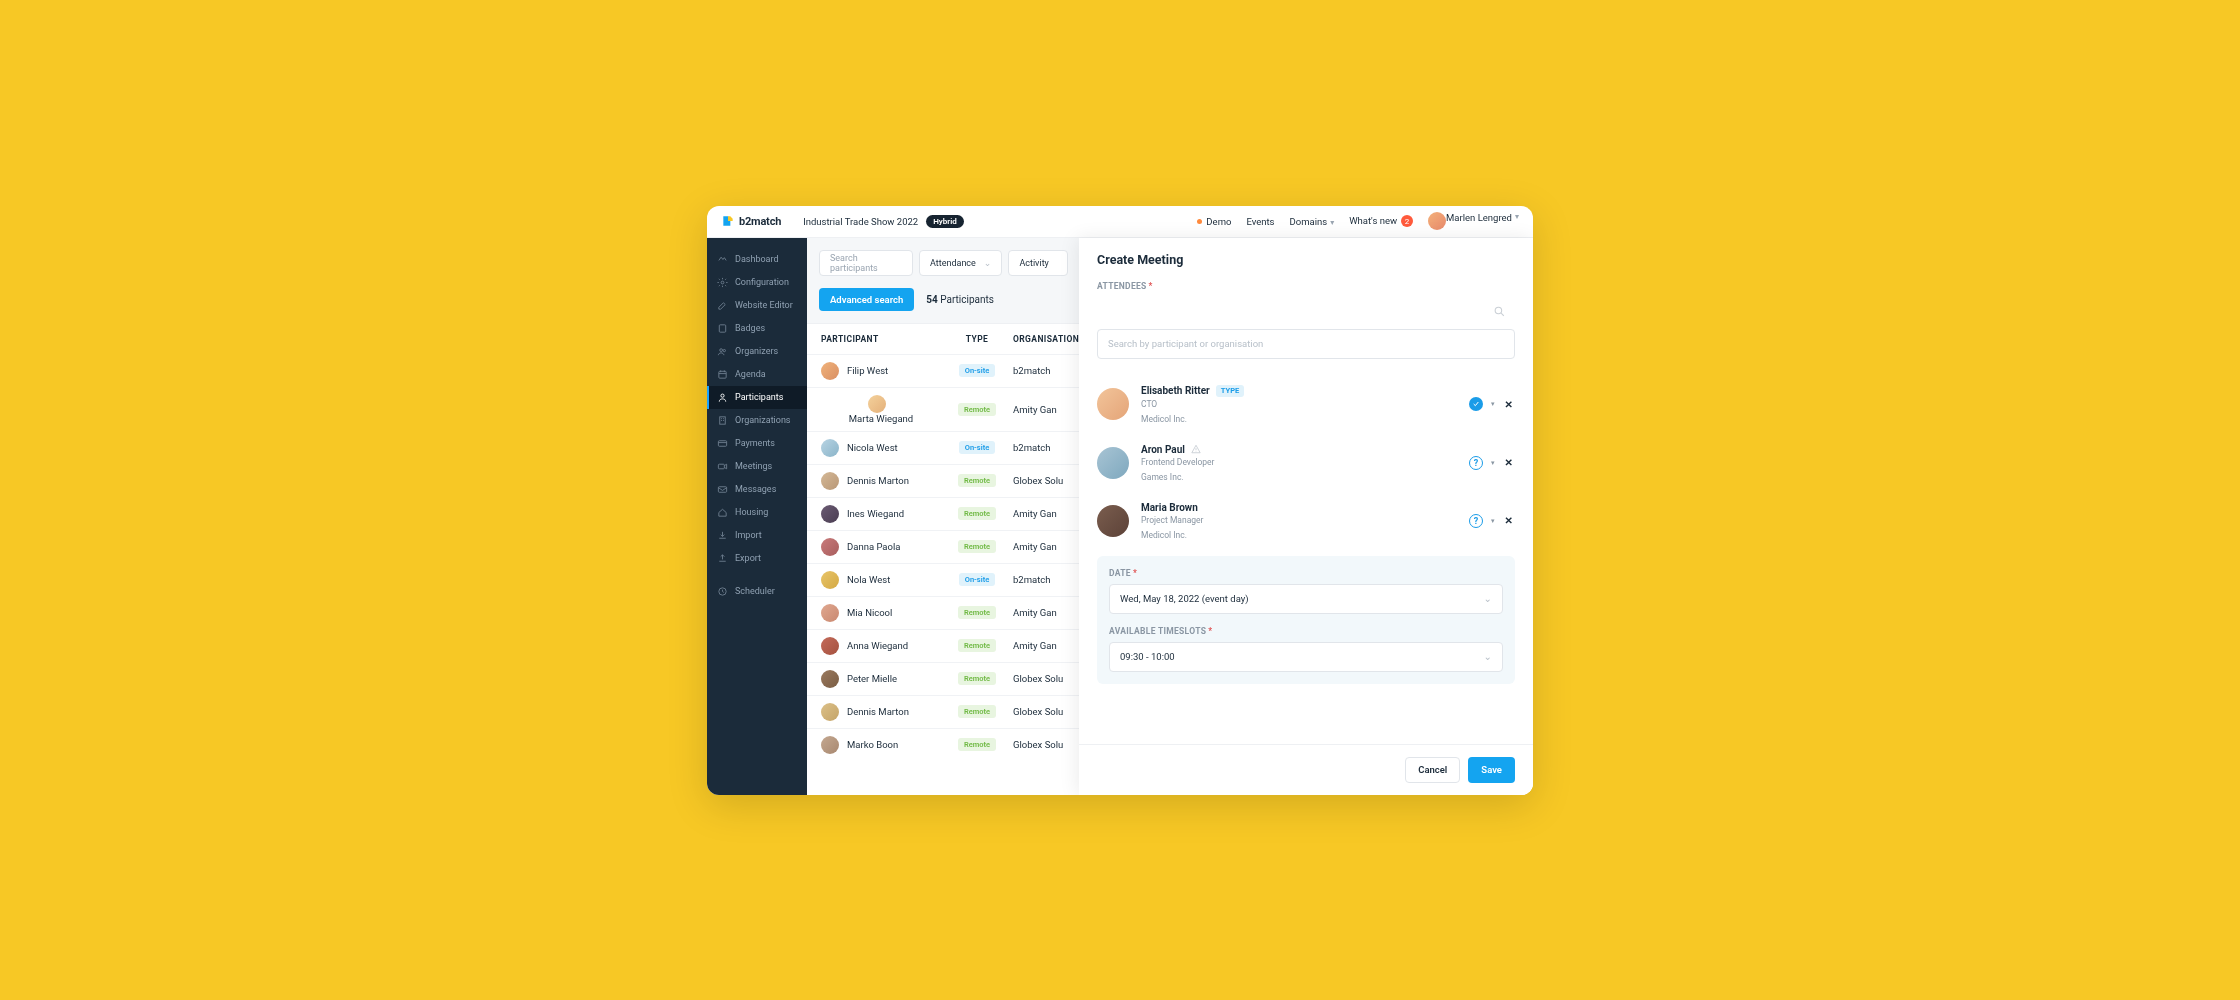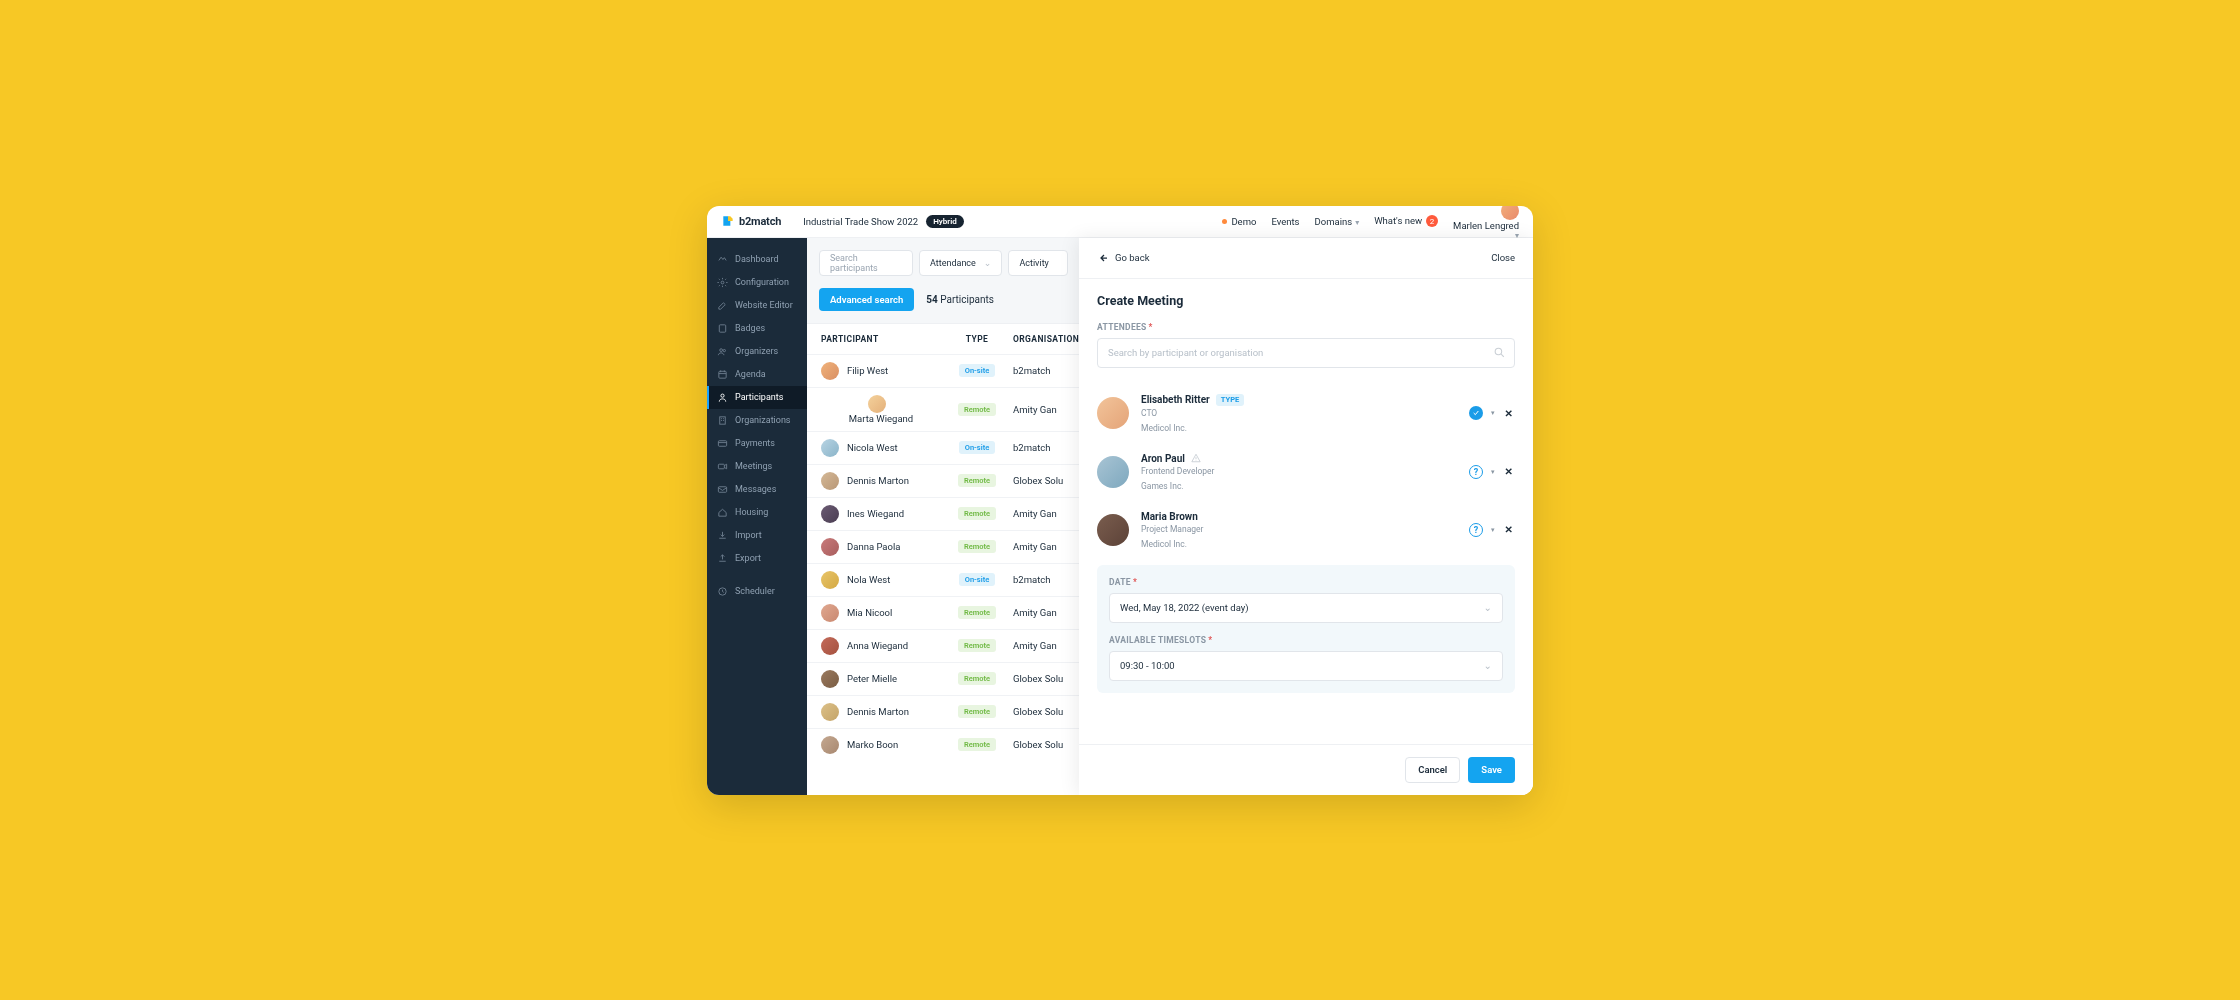--- a/index.html
+++ b/index.html
@@ -59,21 +59,21 @@
   
   .panel { position: absolute; top: 32px; right: 0; bottom: 0; width: 454px; background: #fff; box-shadow: -2px 0 18px rgba(0,0,0,0.08); display: flex; flex-direction: column; z-index: 10; }
   .panel-head { height: 41px; display: flex; align-items: center; padding: 0 18px; border-bottom: 1px solid #eef0f3; }
   .go-back { display: flex; align-items: center; gap: 6px; font-size: 9.5px; color: #1b2b3a; cursor: pointer; }
   .close-link { margin-left: auto; font-size: 9.5px; color: #1b2b3a; cursor: pointer; }
   .panel-body { flex: 1; padding: 14px 18px; overflow: auto; }
   .panel-title { font-size: 12.5px; font-weight: 700; color: #1b2b3a; margin-bottom: 14px; }
   .label { font-size: 8.5px; font-weight: 700; color: #8a96a3; letter-spacing: 0.3px; margin-bottom: 6px; }
   .label .req { color: #e05555; margin-left: 2px; }
   .search-box { position: relative; margin-bottom: 16px; }
-  .search-box input { width: 100%; height: 30px; border: 1px solid #e1e5ea; border-radius: 4px; padding: 0 30px 0 10px; font-size: 9.5px; color: #1b2b3a; }
+  .search-box input { width: 100%; height: 30px; border: 1px solid #e1e5ea; border-radius: 4px; padding: 0 30px 0 10px; font-size: 9.5px; color: #1b2b3a; margin-top: 32px; }
   .search-box input::placeholder { color: #b8c0c9; }
   .search-ic { position: absolute; right: 9px; top: 8px; width: 13px; height: 13px; opacity: 0.45; }
 
   .attendee { display: flex; align-items: center; gap: 12px; padding: 10px 0; }
   .att-avatar { width: 32px; height: 32px; border-radius: 50%; flex-shrink: 0; }
   .aa1{background:linear-gradient(135deg,#f2c49a,#e4a478);} .aa2{background:linear-gradient(135deg,#a8c4d4,#7ea8be);} .aa3{background:linear-gradient(135deg,#7a5d4e,#5c4238);}
   .att-info { flex: 1; }
   .att-name { font-size: 10px; font-weight: 700; color: #1b2b3a; display: flex; align-items: center; gap: 6px; }
   .host-pill { background: #e0f2fb; color: #1a9ce8; font-size: 7.5px; font-weight: 700; padding: 1.5px 5px; border-radius: 3px; }
   .warn-ic { width: 10px; height: 10px; opacity: 0.5; }
@@ -111,21 +111,21 @@
       </span>
       <span class="logo-text">b2match</span>
     </div>
     <span class="event-title">Industrial Trade Show 2022</span>
     <span class="badge-hybrid">Hybrid</span>
     <div class="topbar-right">
       <span class="top-link"><span class="dot-orange"></span><span>Demo</span></span>
       <span class="top-link">Events</span>
       <span class="top-link"><span>Domains</span><span class="chev">▾</span></span>
       <span class="top-link"><span>What's new</span><span class="notif-badge">2</span></span>
-      <span class="top-link" style="display:flex;align-items:flex-end;flex-direction:column;">
+      <span class="top-link" style="display:flex;align-items:flex-start;">
         <span class="avatar-sm"></span>
         <span class="user-name">Marlen Lengred</span>
         <span class="chev">▾</span>
       </span>
     </div>
   </div>
 
   <div class="body">
 
     <div class="sidebar" id="sidebar">
@@ -349,29 +349,20 @@
               </div>
               <div class="col-t"><span class="pill remote">Remote</span></div>
               <div class="col-o">Globex Solu</div>
             </div>
           </div>
       </div>
     </div>
   </div>
 
   <div class="panel">
-    <div class="panel-head">
-      <div class="go-back">
-        <svg width="12" height="12" viewBox="0 0 24 24">
-            <path fill="none" stroke="#1b2b3a" stroke-width="2.5" d="M14 6l-6 6 6 6M8 12h12"></path>
-          </svg>
-        <span>Go back</span>
-      </div>
-      <div class="close-link">Close</div>
-    </div>
     <div class="panel-body">
       <div class="panel-title">Create Meeting</div>
       <div class="label"><span>ATTENDEES</span><span class="req">*</span></div>
       <div class="search-box">
         <input placeholder="Search by participant or organisation" style="">
         <svg class="search-ic" viewBox="0 0 24 24">
             <circle cx="10" cy="10" r="6" fill="none" stroke="#8a96a3" stroke-width="2"></circle>
             <path d="M15 15l5 5" stroke="#8a96a3" stroke-width="2"></path>
           </svg>
       </div>

